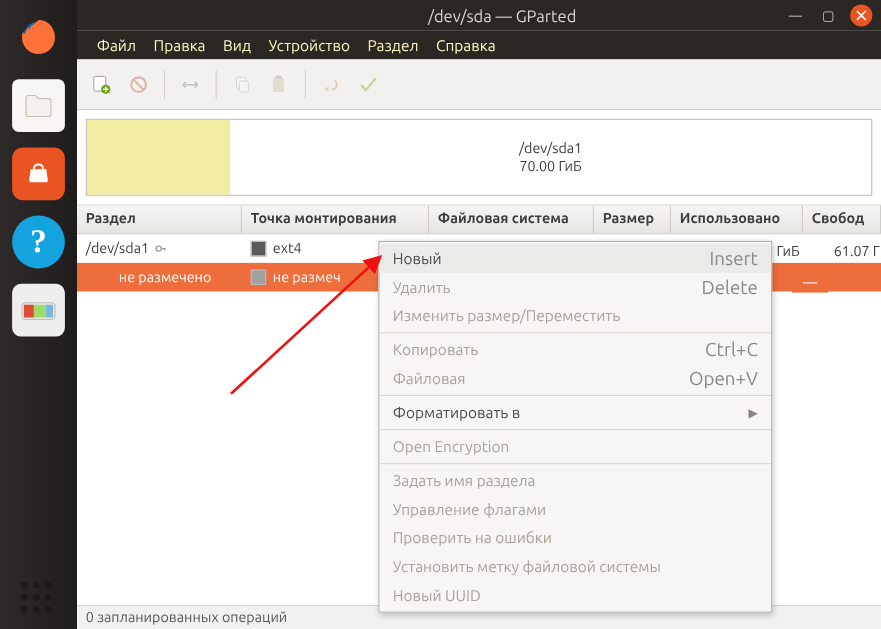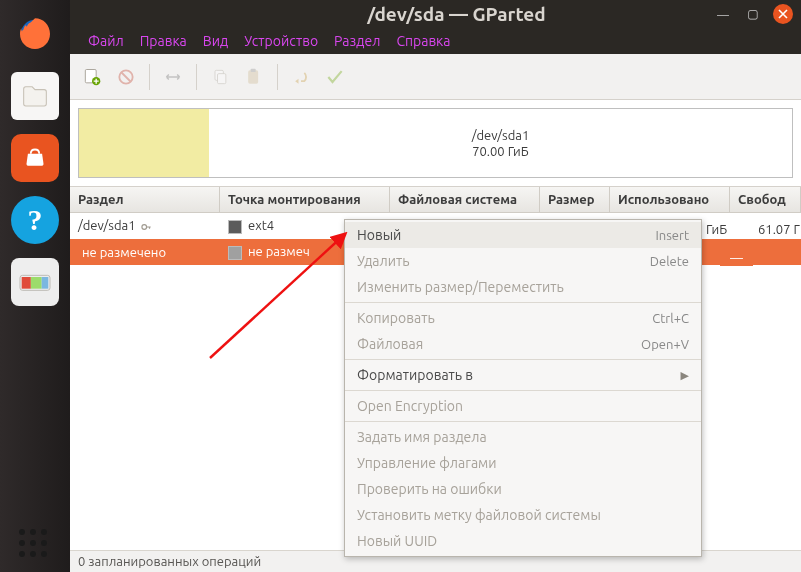--- a/index.html
+++ b/index.html
@@ -12,25 +12,25 @@
   .dock .tile.software { background:#E95420; border-radius:10px; }
   .dock .tile.help { background:#15a3e0; border-radius:50%; color:#fff; font-size:30px; font-weight:bold; font-family:Georgia, serif; }
   .dock .tile.gparted { background:#eee; border-radius:8px; }
   .dots-grid { position:absolute; left:0; bottom:0; width:70px; height:54px; display:flex; align-items:center; justify-content:center; }
   .dots-grid .g { width:32px; height:32px; display:grid; grid-template-columns:repeat(3,6px); grid-template-rows:repeat(3,6px); gap:5px; }
   .dots-grid .g span { background:#1a1a1a; border-radius:50%; }
 
   
   .window { position:absolute; left:70px; top:0; right:0; height:572px; background:#fff; display:flex; flex-direction:column; }
   .titlebar { height:28px; background:#2b2824; display:flex; align-items:center; justify-content:center; color:#d9d5cf; gap:6px; position:relative; }
-  .titlebar .title { font-size:19px; font-weight:bold;margin-left:42px; }
+  .titlebar .title { font-size:15px; font-weight:normal;margin-left:42px; }
   .win-controls { position:absolute; right:8px; top:4px; display:flex; gap:10px; align-items:center; }
   .win-controls .wc { width:20px; height:20px; border-radius:50%; display:flex; align-items:center; justify-content:center; color:#ccc; font-size:12px; }
   .win-controls .wc.close { background:#e95420; color:#fff; }
-  .menubar { height:26px; background:#2b2824; display:flex; align-items:center; gap:16px; padding:0 18px; color:#d946ef; font-size:14px;text-align:right; }
+  .menubar { height:26px; background:#2b2824; display:flex; align-items:center; gap:16px; padding:0 18px; color:#fef9c3; font-size:14px;text-align:right; }
   .menubar .m { cursor:pointer; }
 
   .toolbar { height:46px; background:#f2f1f0; border-bottom:1px solid #d5d1cb; display:flex; align-items:center; padding:0 8px; gap:6px; }
   .toolbar .tbtn { width:28px; height:28px; display:flex; align-items:center; justify-content:center; border-radius:3px; }
   .toolbar .tbtn svg { width:20px; height:20px; }
   .toolbar .tbtn.disabled svg { opacity:.35; }
   .toolbar .spacer { flex:1 1 auto; }
   .toolbar .sep { width:1px; height:26px; background:#d5d1cb; margin:0 3px;}
   .devsel { height:28px; border:1px solid #cfcac3; border-radius:3px; background:linear-gradient(#fafafa,#ececec); display:flex; align-items:center; padding:0 6px; gap:6px; font-size:13px; }
   .devsel .dropicon { margin-left:4px; }
@@ -58,21 +58,21 @@
 
   .statusbar { position:absolute; left:0; right:0; bottom:0; height:22px; background:#f2f1f0; border-top:1px solid #d9d5ce; padding:3px 8px; font-size:13px; color:#575552; }
 
   
   .ctx { position:absolute; left:344px; top:219px; width:358px; background:#f7f6f5; border:1px solid #b9b5ad; box-shadow:1px 2px 6px rgba(0,0,0,.25); padding:2px 0; font-size:14px; color:#4a4a4a; }
   .ctx .mi { height:26px; display:flex; align-items:center; padding:0 12px; justify-content:space-between; }
   .ctx .mi.hl { background:#eceae6; }
   .ctx .mi.disabled { color:#a7a29a; }
   .ctx .misep { height:1px; background:#dcd8d1; margin:2px 0; }
   .ctx .sub-arrow { font-size:11px; color:#8a857d; }
-  .ctx .accel { color:#888; font-size:13px; }
+  .ctx .accel { color:#888; font-size:17px; }
 
   
   .arrow-overlay { position:absolute; left:0; top:0; width:801px; height:572px; pointer-events:none; }
 
   
   .afterctx { position:absolute; font-size:13px; }
 </style>
 </head>
 <body>
 
@@ -222,21 +222,21 @@
         </span>
       </div>
       <div class="cell col-fs"><span class="fsbox"></span><span>ext4</span></div>
       <div class="cell col-mount"></div>
       <div class="cell col-size"></div>
       <div class="cell col-used"></div>
       <div class="cell col-free"></div>
     </div>
 
     <div class="row selected">
-      <div class="cell col-part" style="padding-left:12px;"><span>не размечено</span></div>
+      <div class="cell col-part" style="padding-left:38px;"><span>не размечено</span></div>
       <div class="cell col-fs"><span class="fsbox gray"></span><span>не размеч</span></div>
       <div class="cell col-mount"></div>
       <div class="cell col-size"></div>
       <div class="cell col-used"></div>
       <div class="cell col-free"></div>
     </div>
   </div>
 
   <div class="statusbar">
     <span>0 запланированных операций</span>

